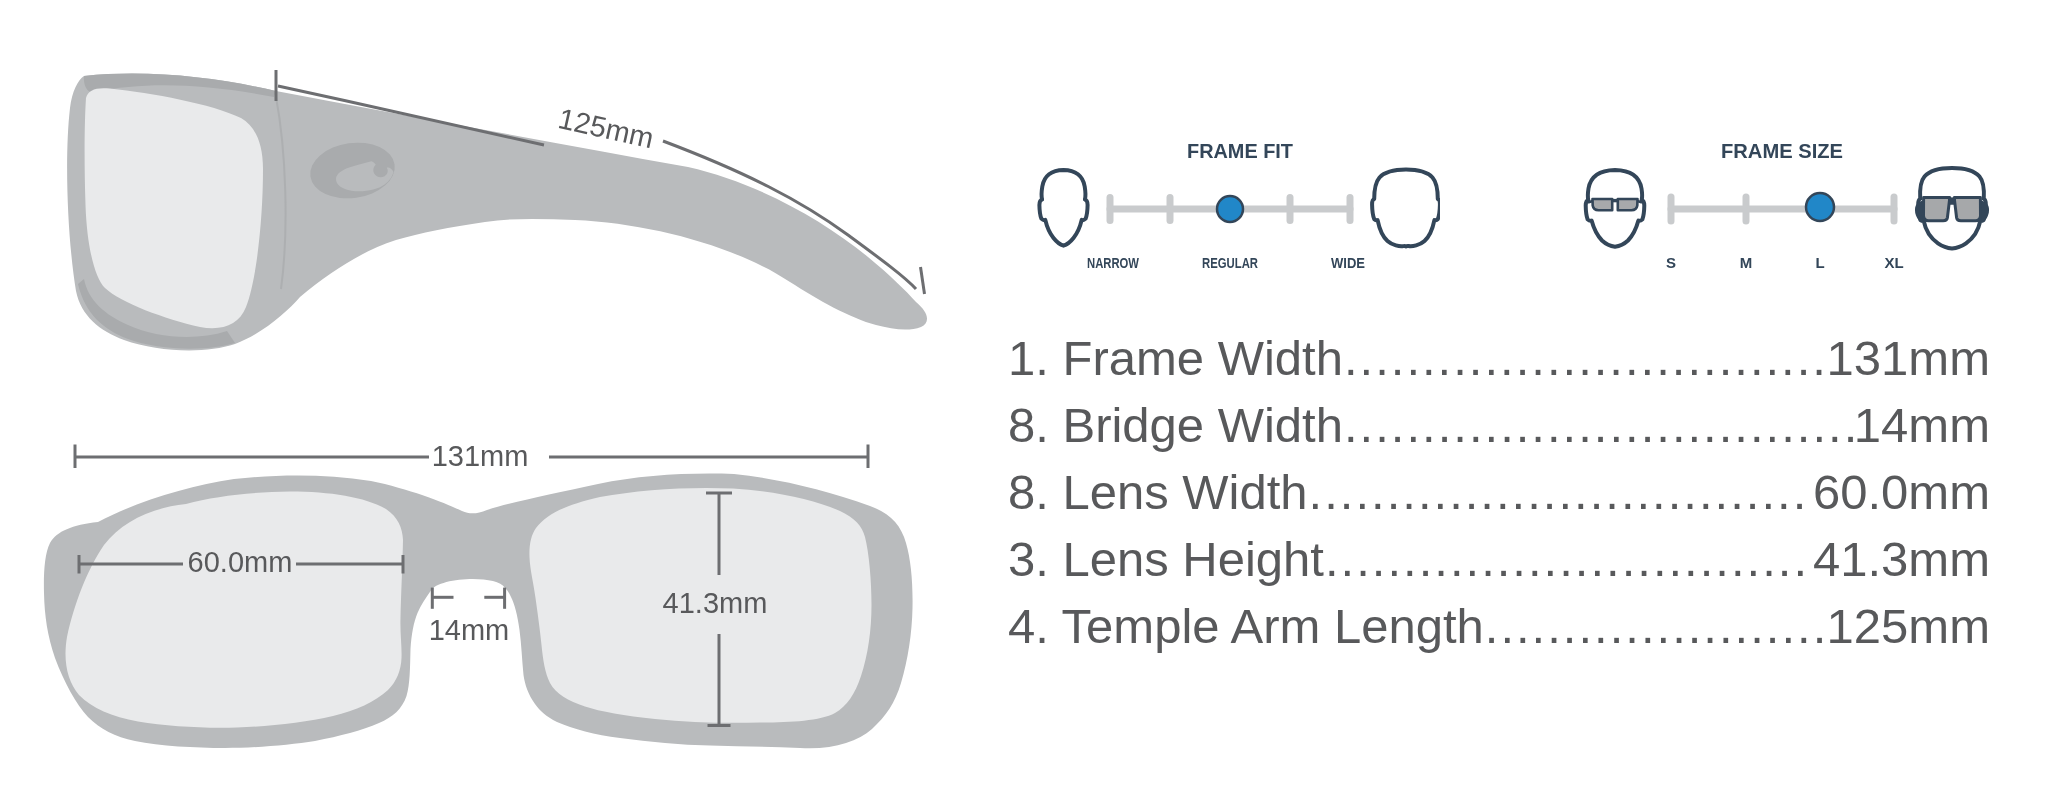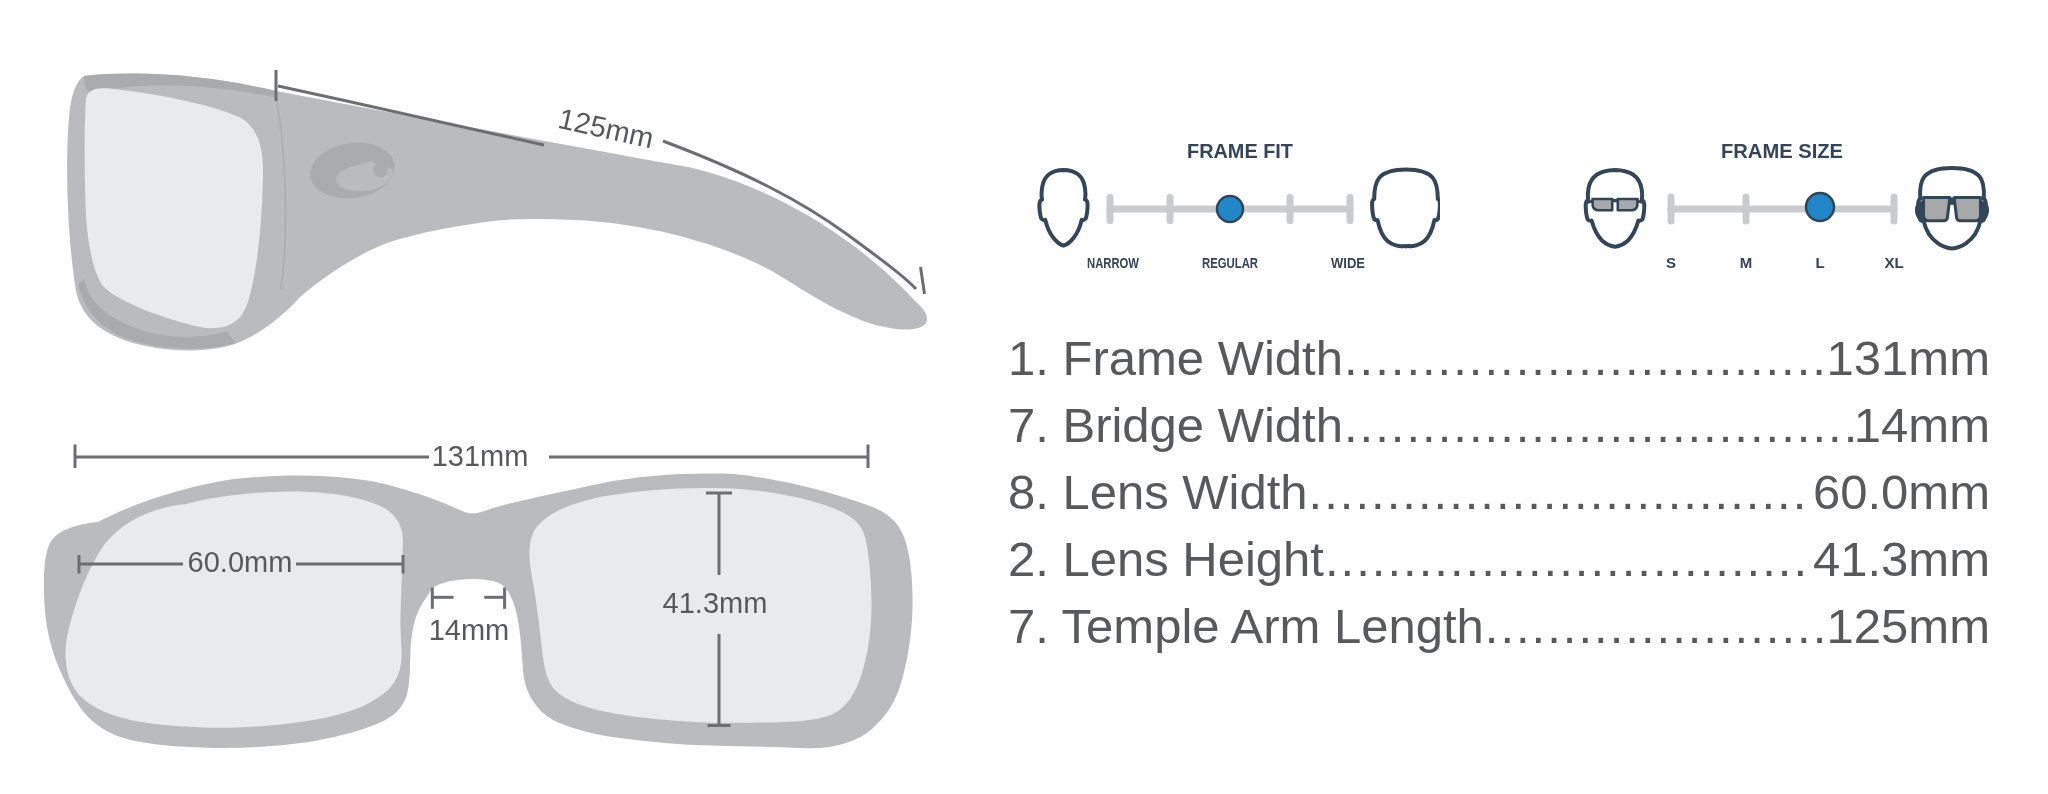--- a/index.html
+++ b/index.html
@@ -286,32 +286,32 @@
   </g>
 </svg>
 
 <div class="abs" id="speclist">
   <div class="row">
       <span>1. Frame Width</span>
       <span class="dots">......................................................................</span>
       <span class="val">131mm</span>
     </div>
   <div class="row">
-      <span>7. Bridge Width</span>
+      <span>8. Bridge Width</span>
       <span class="dots">......................................................................</span>
       <span class="val">14mm</span>
     </div>
   <div class="row">
       <span>8. Lens Width</span>
       <span class="dots">......................................................................</span>
       <span class="val">60.0mm</span>
     </div>
   <div class="row">
-      <span>2. Lens Height</span>
+      <span>3. Lens Height</span>
       <span class="dots">......................................................................</span>
       <span class="val">41.3mm</span>
     </div>
   <div class="row">
-      <span>7. Temple Arm Length</span>
+      <span>4. Temple Arm Length</span>
       <span class="dots">......................................................................</span>
       <span class="val">125mm</span>
     </div>
 </div>
 
 </body></html>

